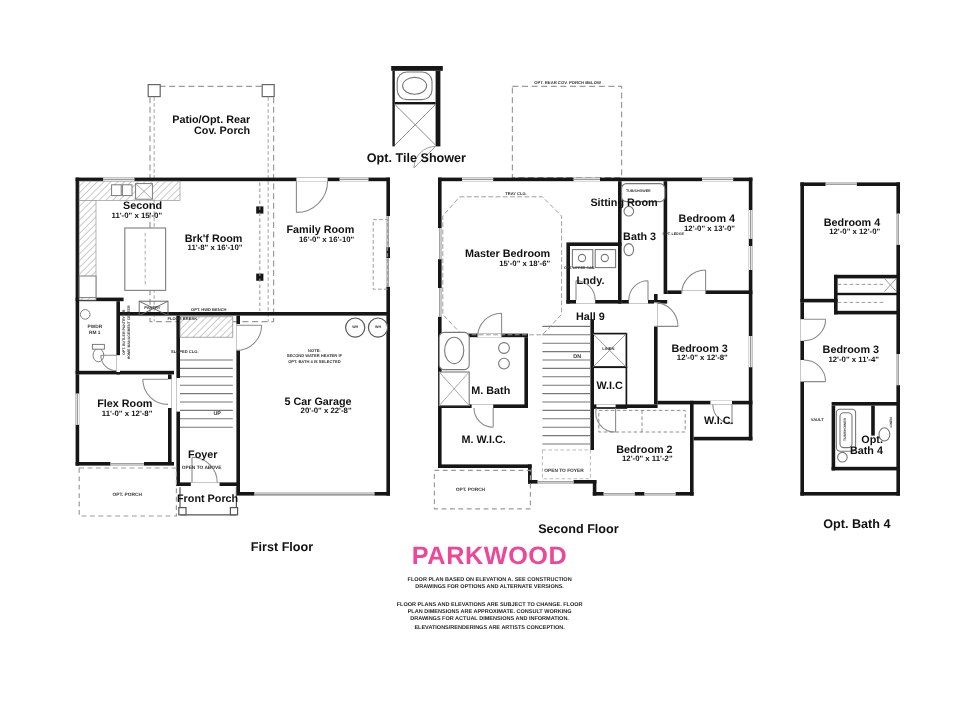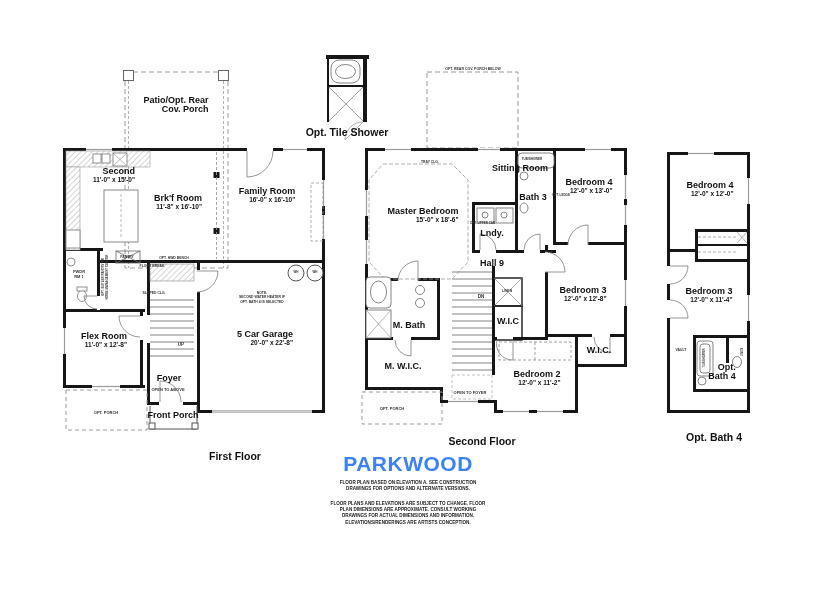--- a/index.html
+++ b/index.html
@@ -20,21 +20,21 @@
   }
   .room .rname{font-size:9px;font-weight:bold;}
   .room .rdims{font-size:6.5px;font-weight:bold;margin-top:1px;}
   .anno{
     position:absolute;transform:translate(-50%,-50%);
     font-size:4px;font-weight:bold;color:#333;text-align:center;
     line-height:1.25;white-space:pre-line;
   }
   .plan-title{
     position:absolute;left:408px;top:464px;transform:translate(-50%,-50%);
-    font-size:21px;font-weight:900;letter-spacing:.5px;color:#3b82f6;white-space:nowrap;
+    font-size:21px;font-weight:900;letter-spacing:.5px;color:#ec4899;white-space:nowrap;
   }
   .note{
     position:absolute;left:408px;transform:translateX(-50%);
     width:155px;text-align:center;font-size:4.6px;font-weight:bold;
     color:#222;line-height:1.35;
   }
   .note1{top:480px;}
   .note2{top:501px;}
 </style>
 </head>

